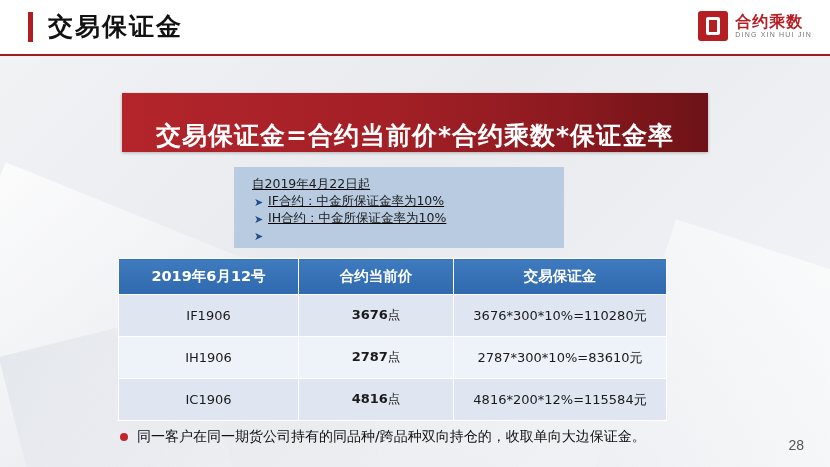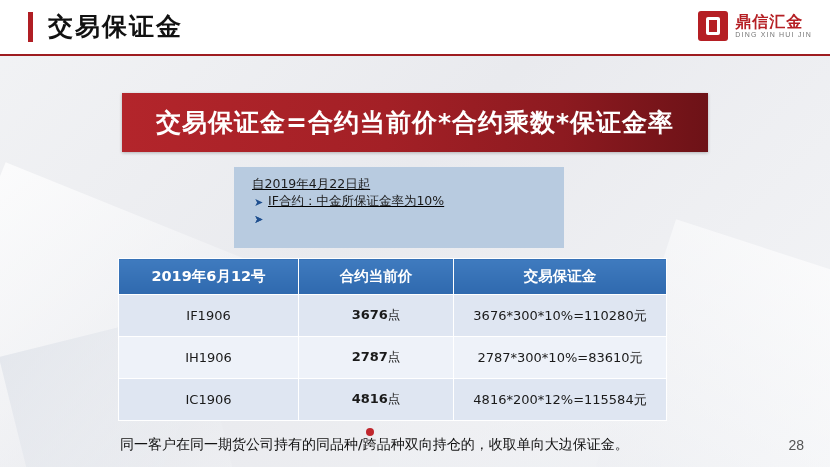--- a/index.html
+++ b/index.html
@@ -117,21 +117,21 @@
     letter-spacing: 1.2px;
     line-height: 10px;
   }
   
   .formula-banner {
     position: absolute;
     left: 122px; top: 93px;
     width: 586px; height: 59px;
     background: linear-gradient(90deg, #b3252b 0%, #a32026 45%, #8d1a20 75%, #6d1217 100%);
     display: flex;
-    align-items: center;
+    align-items: flex-end;
     justify-content: center;
     box-shadow: 0 1px 3px rgba(0,0,0,0.25);
   }
   .formula-text {
     color: #ffffff;
     font-size: 25px;
     font-weight: bold;
     letter-spacing: 1px;
     font-family: "DejaVu Sans", "Liberation Sans", sans-serif;
   }
@@ -193,21 +193,20 @@
   .cell-code { font-size: 14px; }
   .cell-price { font-size: 16px; font-weight: bold; }
   .cell-price .unit { font-size: 12.5px; font-weight: normal; }
   .cell-calc { font-size: 12.5px; }
   
   .footnote {
     position: absolute;
     left: 120px; top: 428px;
     display: flex;
     align-items: center;
-    flex-direction: column;
   }
   .foot-dot {
     width: 8px; height: 8px;
     border-radius: 50%;
     background: #c0272d;
     margin-right: 9px;
   }
   .foot-text {
     font-size: 14px;
     color: #111111;
@@ -229,38 +228,39 @@
   <div class="facet d2"></div>
   <div class="facet d3"></div>
   <div class="facet d4"></div>
 
   <div class="header">
     <div class="header-accent"></div>
     <div class="slide-title">交易保证金</div>
     <div class="logo">
       <div class="logo-mark"></div>
       <div class="logo-text-wrap">
-        <div class="logo-cn">鼎信汇金</div>
+        <div class="logo-cn">合约乘数</div>
         <div class="logo-en">DING XIN HUI JIN</div>
       </div>
     </div>
   </div>
 
   <div class="formula-banner">
     <div class="formula-text">交易保证金=合约当前价*合约乘数*保证金率</div>
   </div>
 
   <div class="note-box">
     <div class="note-line">自2019年4月22日起</div>
     <div class="note-line bulleted">
       <span class="bullet-arrow">➤</span>
       <span>IF合约：中金所保证金率为10%</span>
     </div>
     <div class="note-line bulleted">
       <span class="bullet-arrow">➤</span>
+      <span>IH合约：中金所保证金率为10%</span>
     </div>
     <div class="note-line bulleted">
       <span class="bullet-arrow">➤</span>
     </div>
   </div>
 
   <table class="table">
     <colgroup>
       <col style="width:180px">
       <col style="width:155px">

